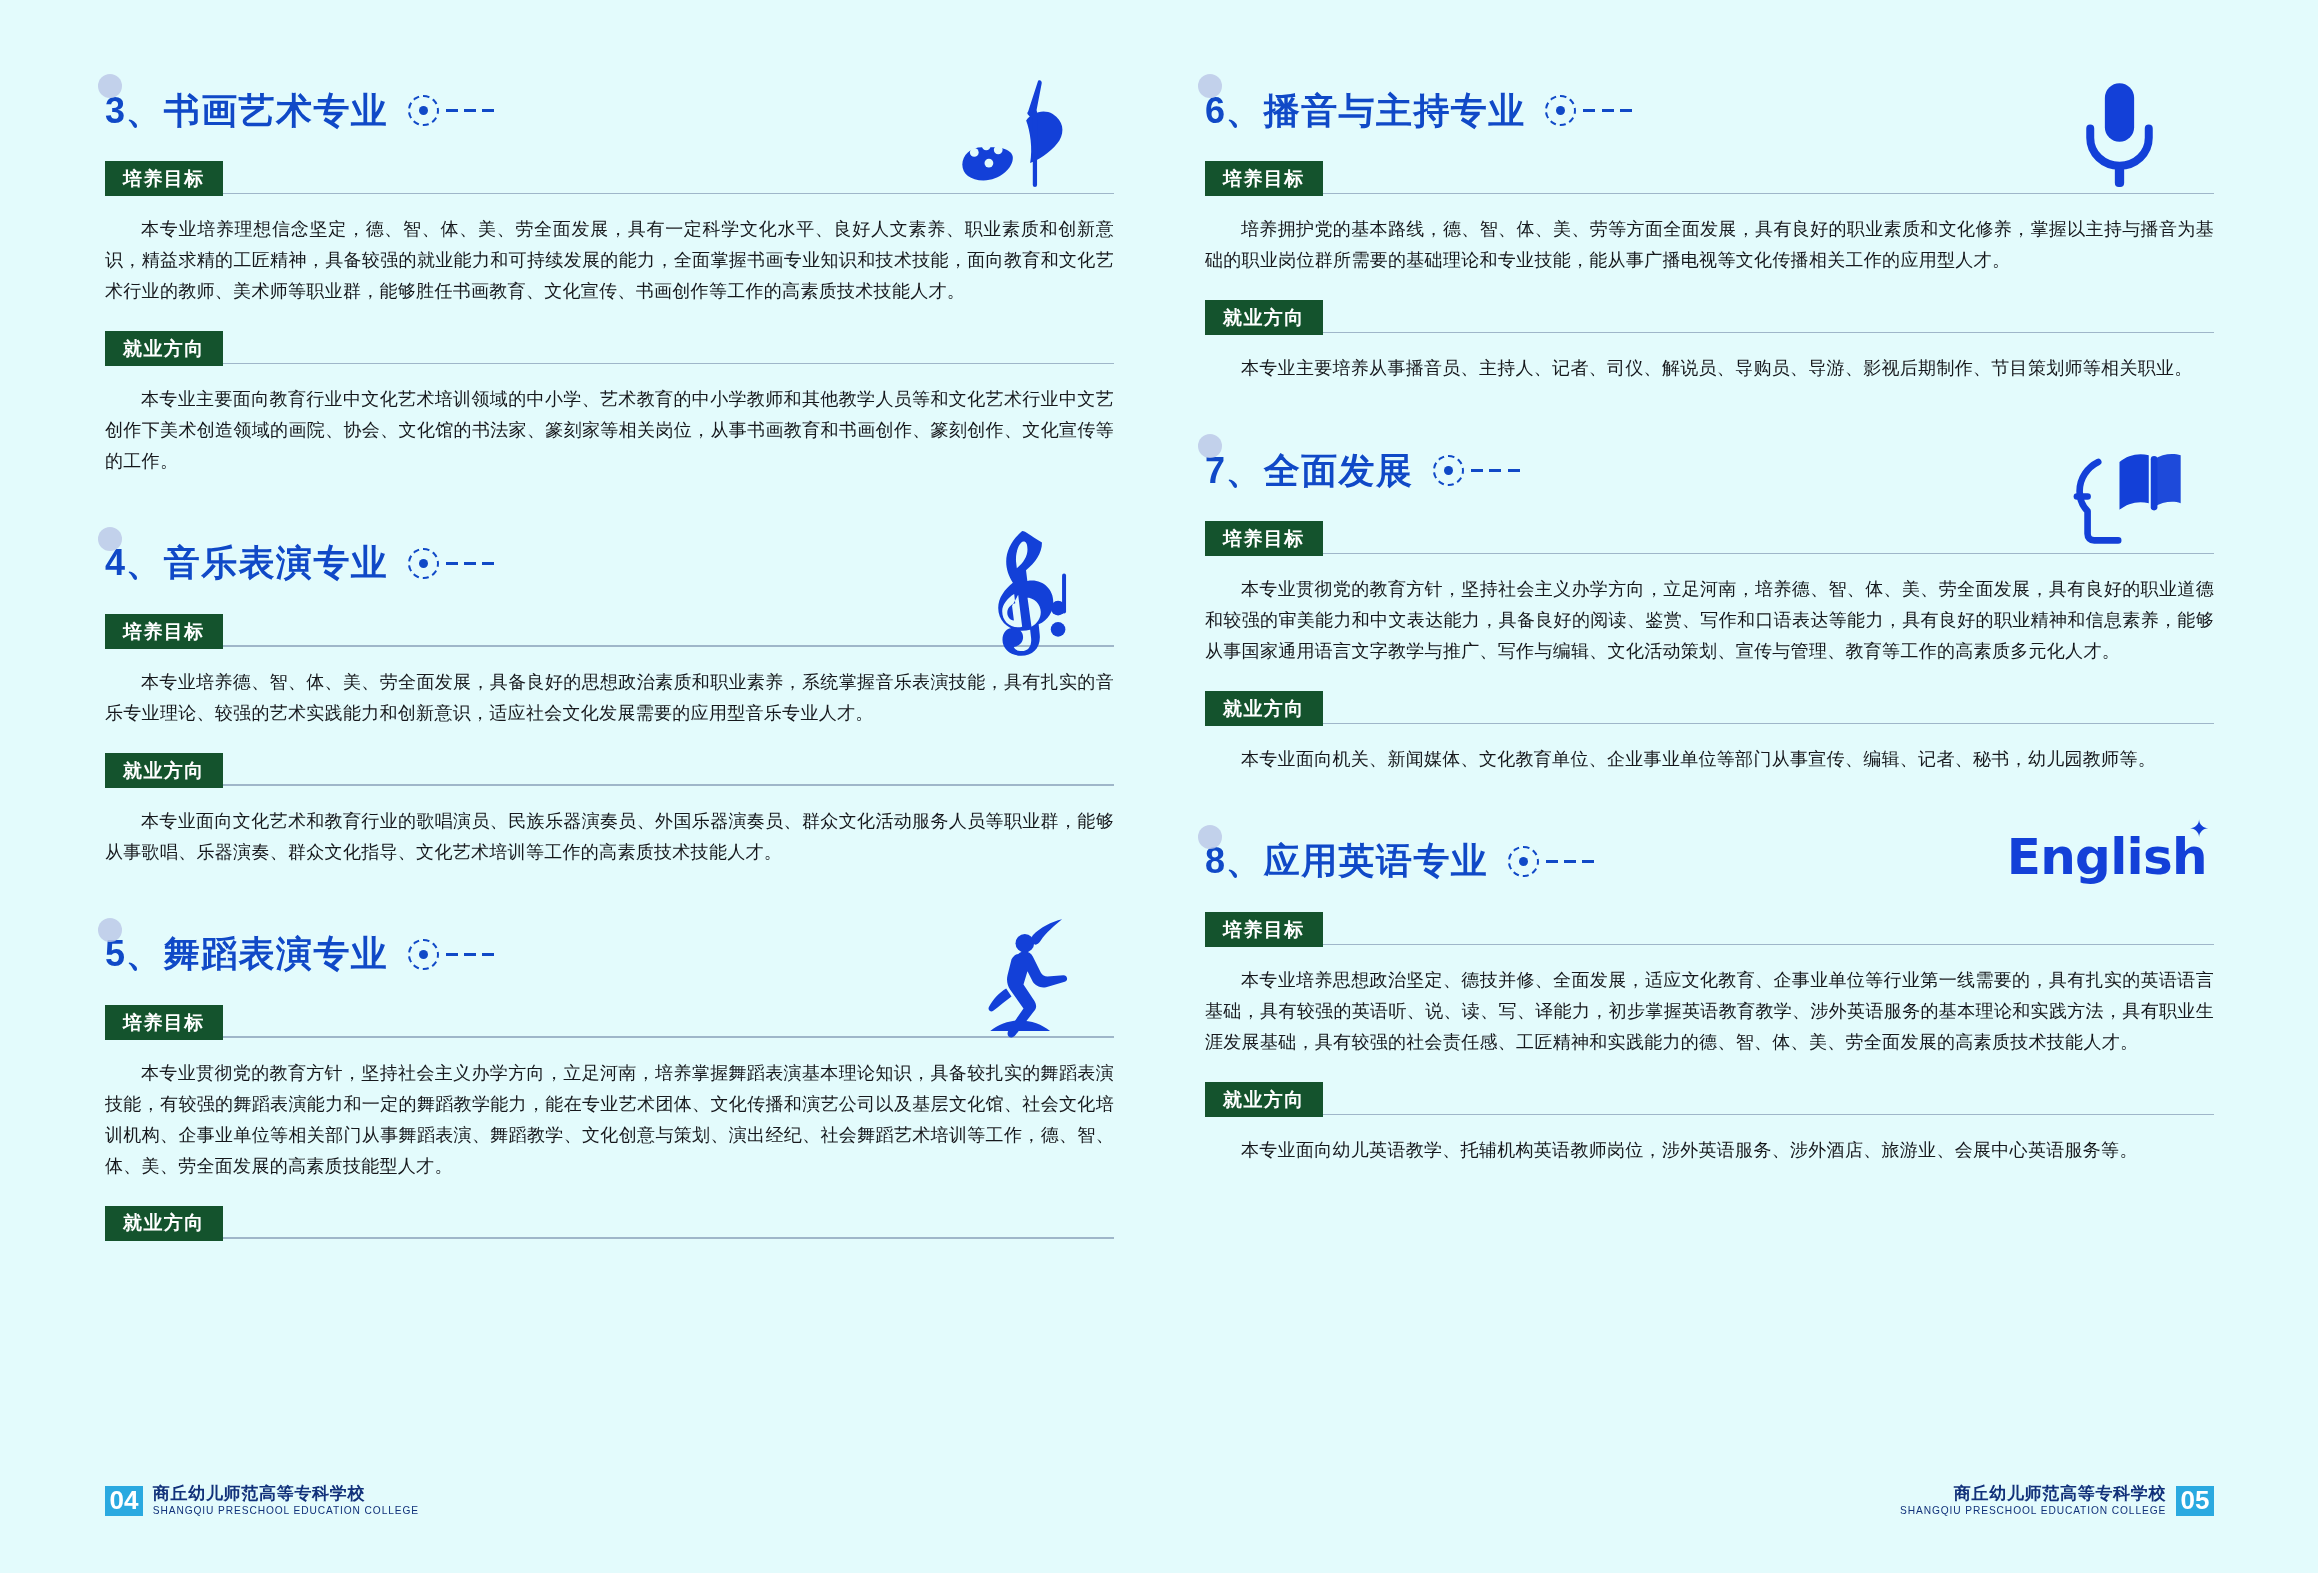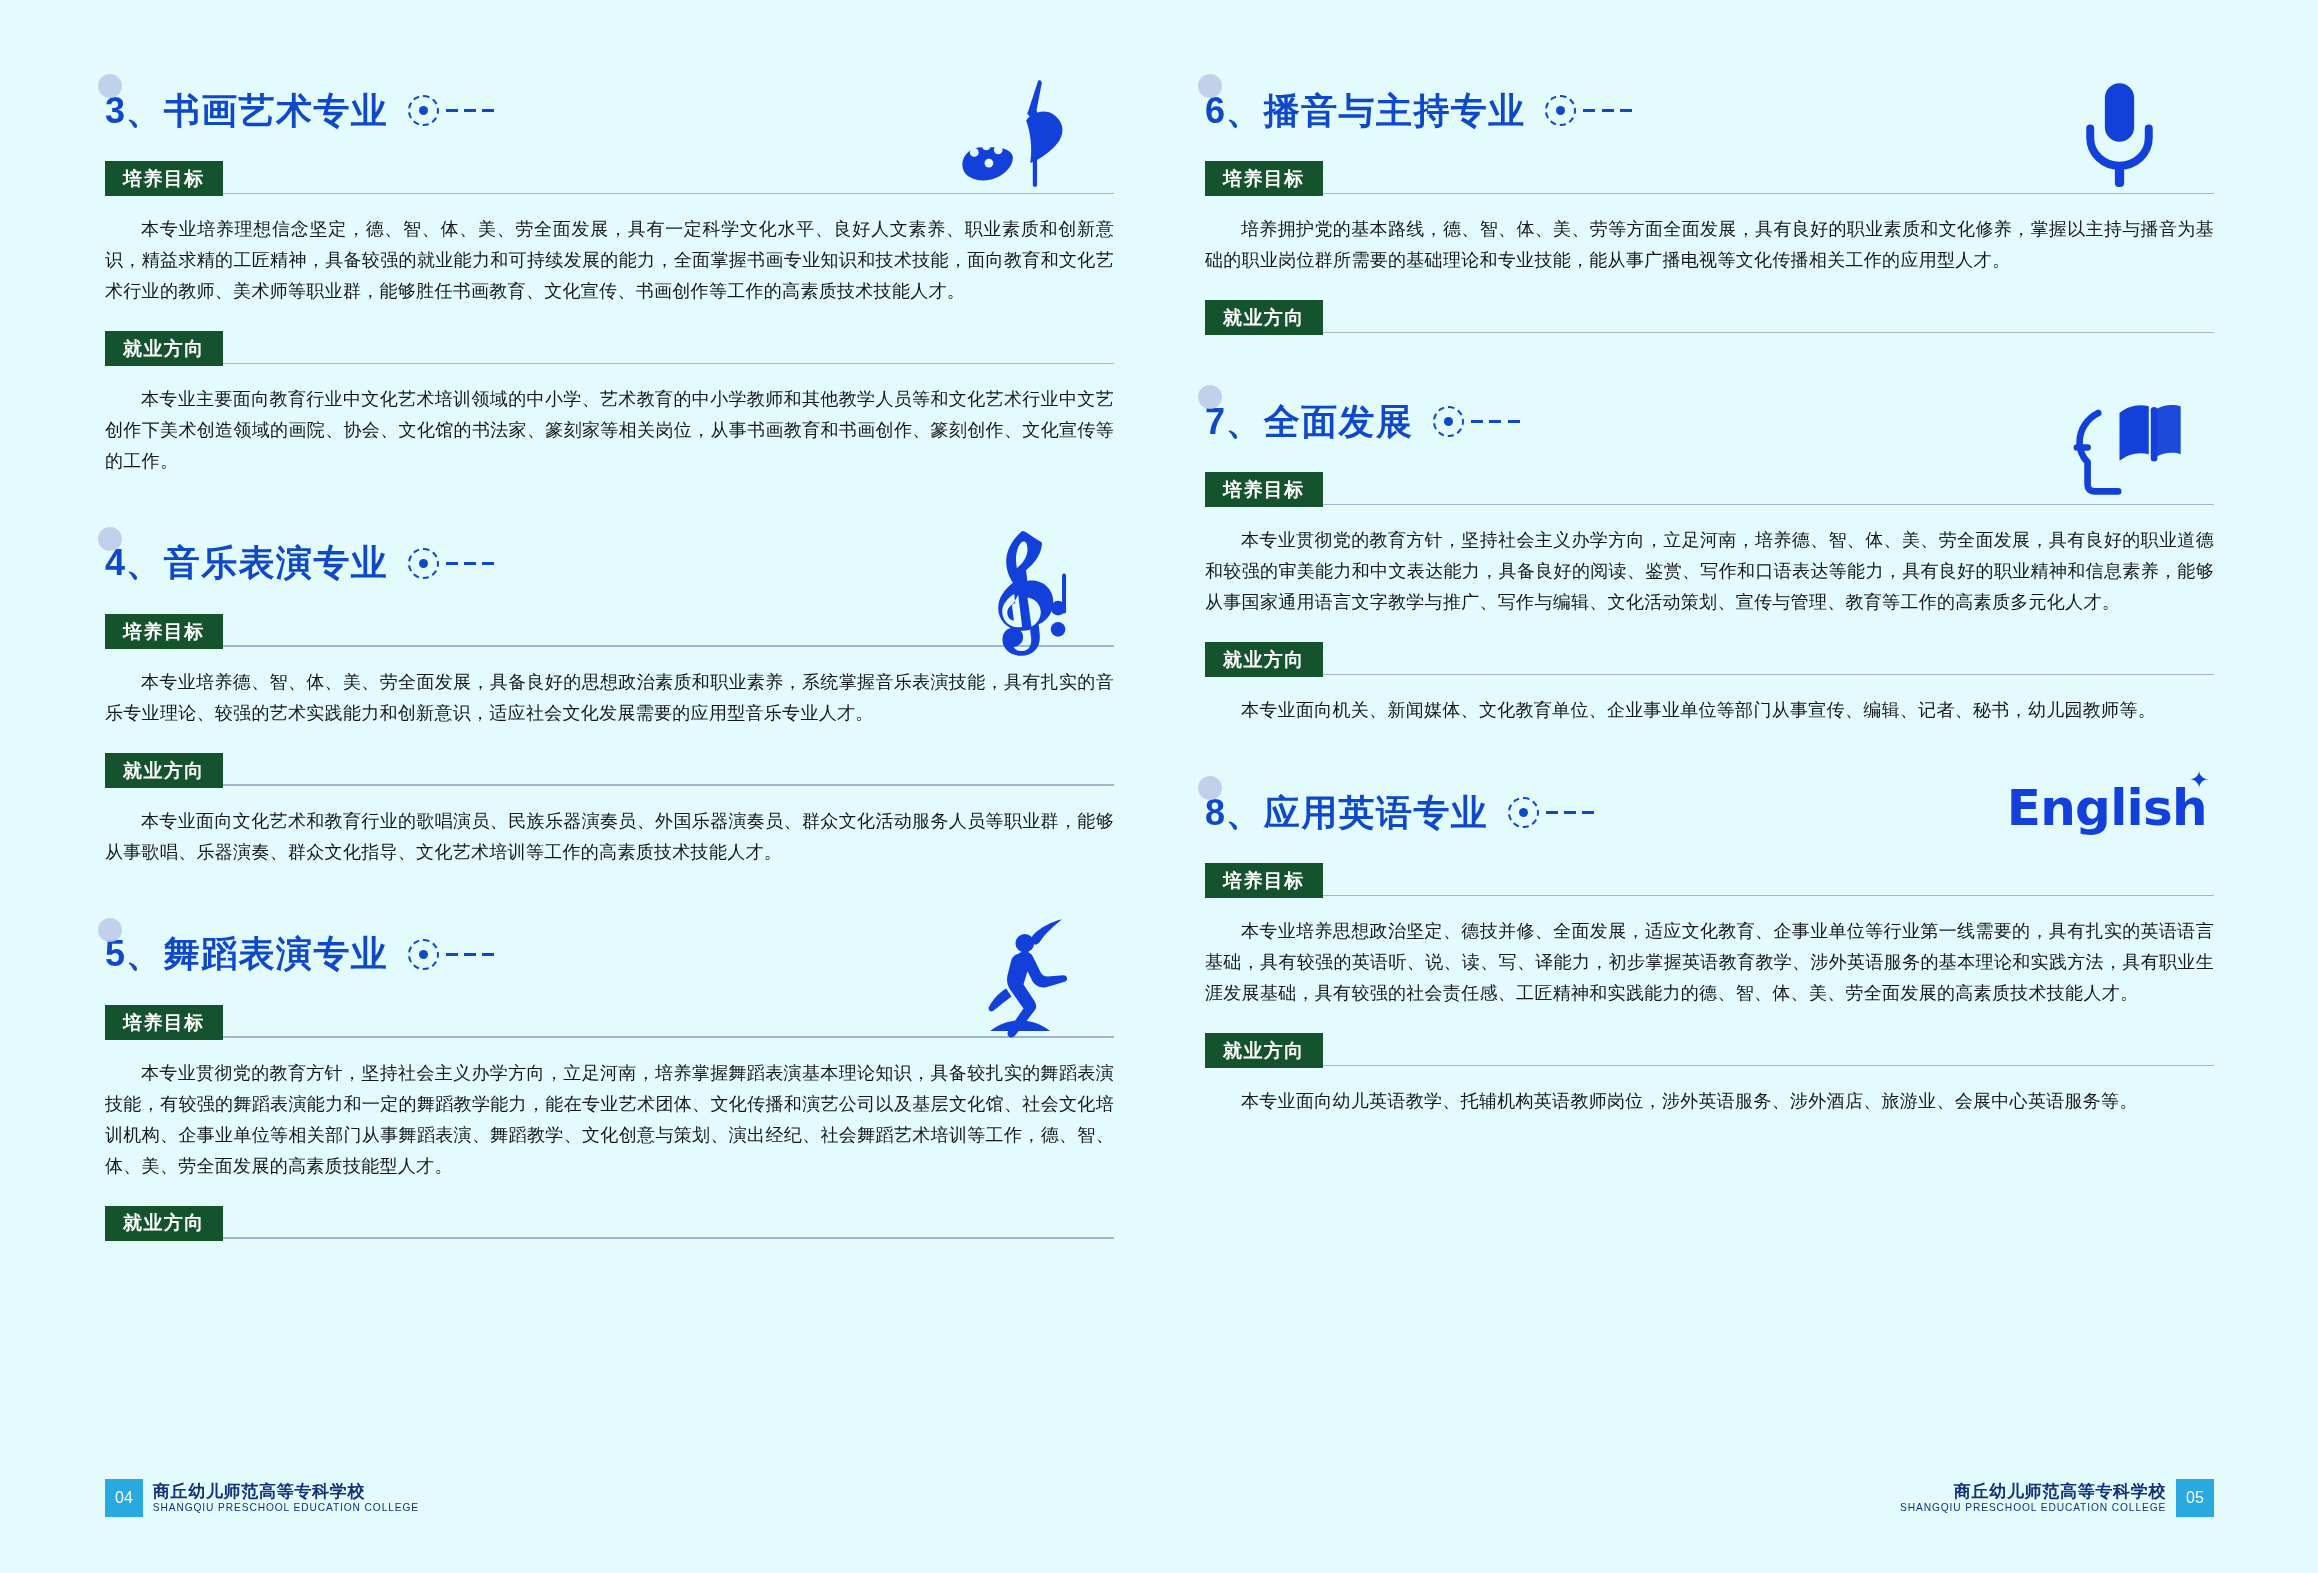--- a/index.html
+++ b/index.html
@@ -173,24 +173,24 @@
     align-items: center;
   }
   .foot {
     display: flex;
     align-items: center;
     gap: 9.8px;
   }
   .foot-num {
     background: #2aa9e0;
     color: #fff;
-    font-size: 16px;
-    font-weight: normal;
+    font-size: 26px;
+    font-weight: bold;
     width: 38px;
-    height: 38px;
+    height: 30px;
     display: flex;
     align-items: center;
     justify-content: center;
   }
   .foot-txt-cn {
     font-size: 17px;
     color: #11317a;
     font-weight: bold;
     letter-spacing: 0.7px;
     line-height: 1.15;
@@ -360,20 +360,21 @@
       </div>
       <div class="sub">
         <span class="sub-tag">培养目标</span>
         <span class="sub-rule"></span>
       </div>
       <p class="para">培养拥护党的基本路线，德、智、体、美、劳等方面全面发展，具有良好的职业素质和文化修养，掌握以主持与播音为基础的职业岗位群所需要的基础理论和专业技能，能从事广播电视等文化传播相关工作的应用型人才。</p>
       <div class="sub">
         <span class="sub-tag">就业方向</span>
         <span class="sub-rule"></span>
       </div>
+      <p class="para">本专业主要培养从事播音员、主持人、记者、司仪、解说员、导购员、导游、影视后期制作、节目策划师等相关职业。</p>
     </div>
 
     <div class="sec">
       <div class="sec-icon">
         <svg viewBox="0 0 100 100" fill="none">
           <g stroke="#1340d8" stroke-width="5" fill="none" stroke-linejoin="round" stroke-linecap="round">
             <path d="M34 24c-8 4-14 12-14 22 0 6 2 11 6 15v17c0 3 2 5 5 5h18"></path>
             <path d="M26 50h-8"></path>
           </g>
           <g fill="#1340d8">

